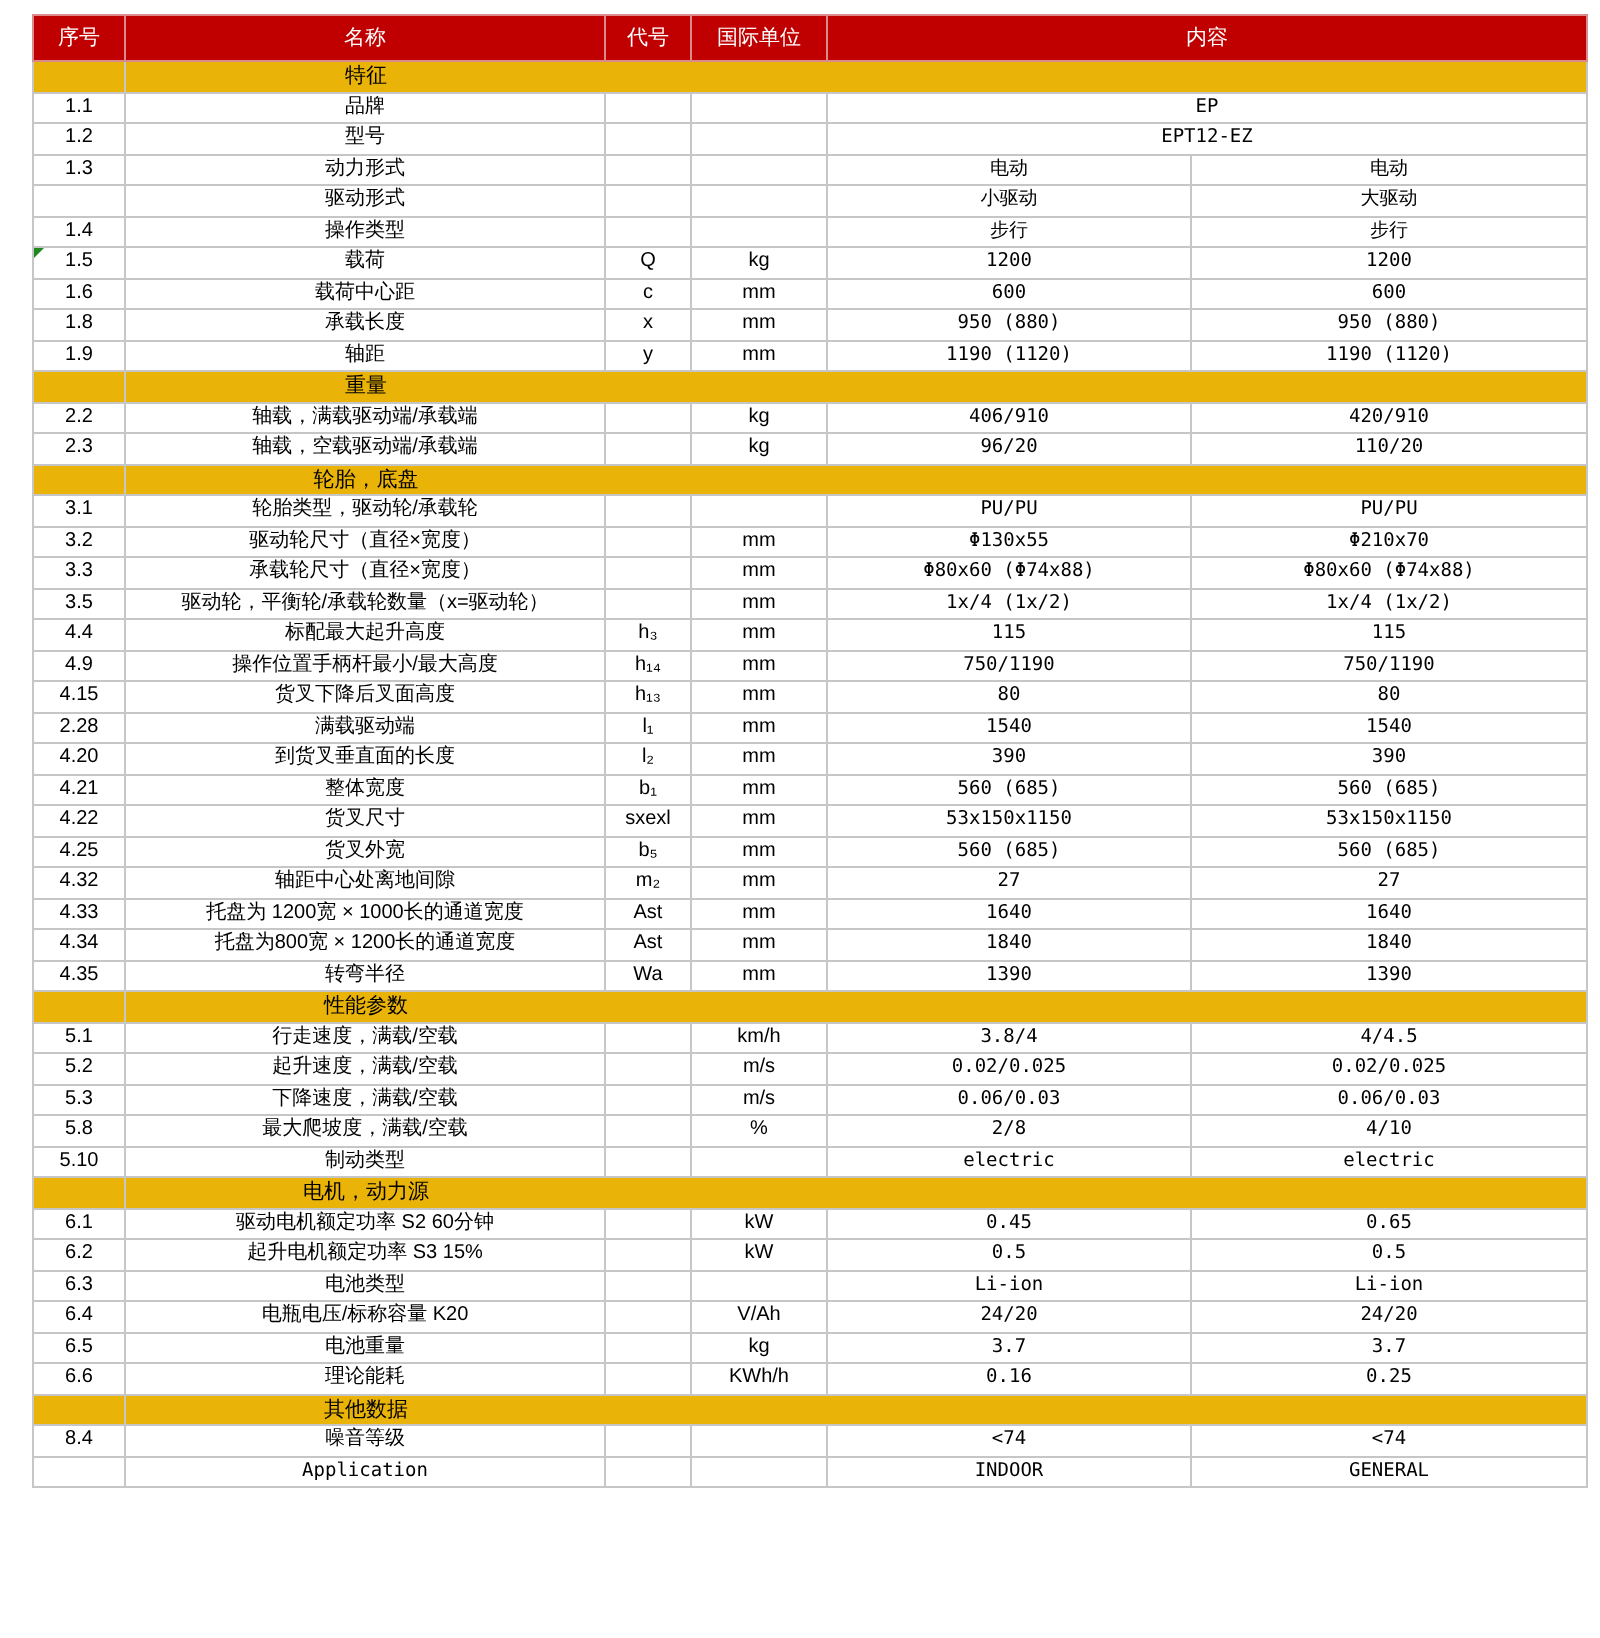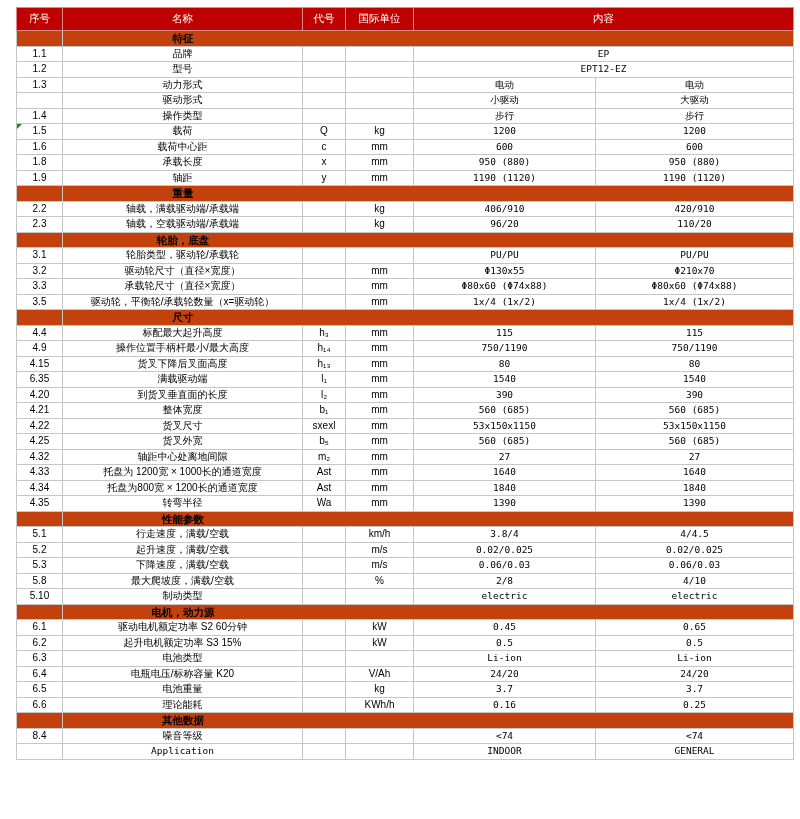--- a/index.html
+++ b/index.html
@@ -13,21 +13,21 @@
   }
   th{
     background:#c00000;color:#ffffff;font-weight:normal;font-size:10.5px;
     height:22px;border:1px solid #d98b8b;padding:0;text-align:center;
     white-space:nowrap;overflow:hidden;
   }
   td{
     border:1px solid #c6c6c6;height:14.5px;line-height:14.5px;padding:0;
     font-size:10px;text-align:center;white-space:nowrap;overflow:hidden;
   }
-  tr.section-row td{background:#c2410c;font-weight:bold;}
+  tr.section-row td{background:#eab308;font-weight:normal;}
   td.no-cell{position:relative;}
   td.val-cell{font-family:"DejaVu Sans Mono",monospace;font-size:9.5px;}
   td.name-cell.mono{font-family:"DejaVu Sans Mono",monospace;font-size:9.5px;}
   .sec-title-box{width:240px;text-align:center;font-size:10.5px;}
   .err-marker{
     position:absolute;top:0;left:0;width:0;height:0;
     border-top:5px solid #1e8a1e;border-right:5px solid transparent;
   }
 </style>
 </head>
@@ -181,26 +181,20 @@
         <td class="val-cell">Φ80x60 (Φ74x88)</td>
       </tr>
       <tr>
         <td class="no-cell">3.5</td>
         <td class="name-cell">驱动轮，平衡轮/承载轮数量（x=驱动轮）</td>
         <td class="code-cell"></td>
         <td class="unit-cell">mm</td>
         <td class="val-cell">1x/4 (1x/2)</td>
         <td class="val-cell">1x/4 (1x/2)</td>
       </tr>
-      <tr class="section-row">
-        <td class="no-cell"></td>
-        <td colspan="5" style="text-align: left;">
-          <div class="sec-title-box">尺寸</div>
-        </td>
-      </tr>
       <tr>
         <td class="no-cell">4.4</td>
         <td class="name-cell">标配最大起升高度</td>
         <td class="code-cell">h₃</td>
         <td class="unit-cell">mm</td>
         <td class="val-cell">115</td>
         <td class="val-cell">115</td>
       </tr>
       <tr>
         <td class="no-cell">4.9</td>
@@ -212,21 +206,21 @@
       </tr>
       <tr>
         <td class="no-cell">4.15</td>
         <td class="name-cell">货叉下降后叉面高度</td>
         <td class="code-cell">h₁₃</td>
         <td class="unit-cell">mm</td>
         <td class="val-cell">80</td>
         <td class="val-cell">80</td>
       </tr>
       <tr>
-        <td class="no-cell">6.35</td>
+        <td class="no-cell">2.28</td>
         <td class="name-cell">满载驱动端</td>
         <td class="code-cell">l₁</td>
         <td class="unit-cell">mm</td>
         <td class="val-cell">1540</td>
         <td class="val-cell">1540</td>
       </tr>
       <tr>
         <td class="no-cell">4.20</td>
         <td class="name-cell">到货叉垂直面的长度</td>
         <td class="code-cell">l₂</td>

